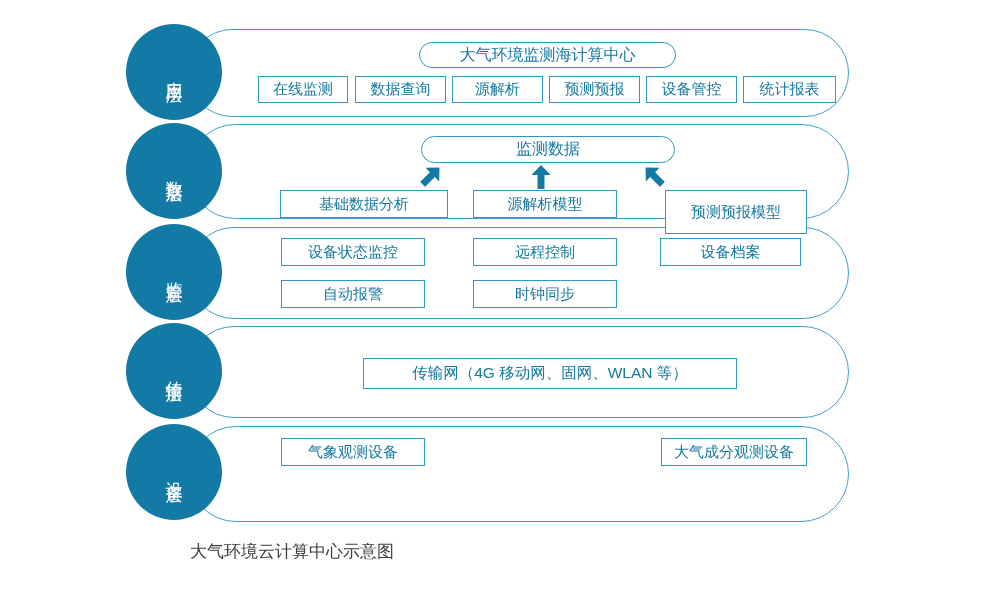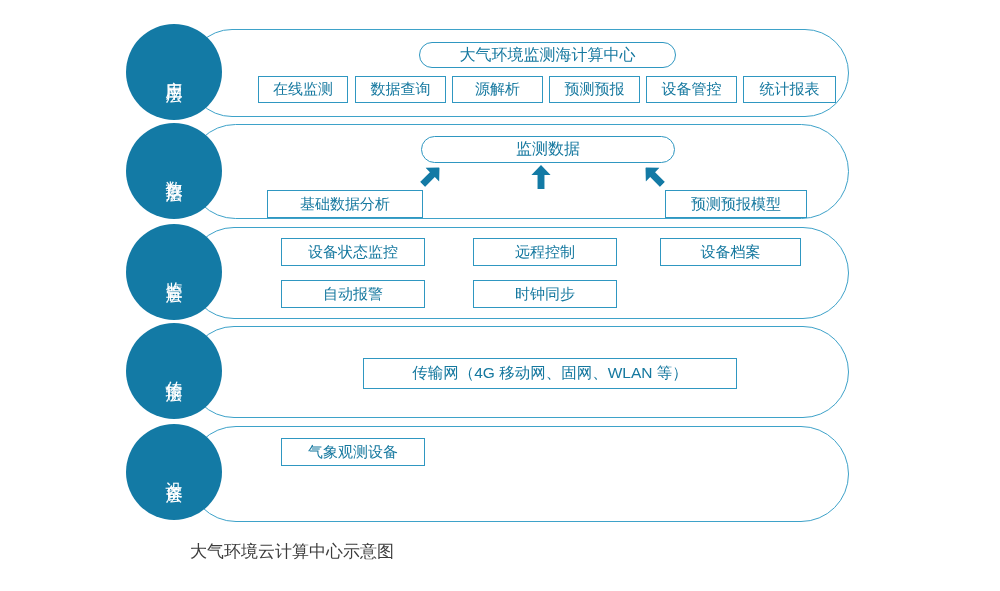--- a/index.html
+++ b/index.html
@@ -107,22 +107,23 @@
   <div class="arrow" style="left:531px;top:165px">
     <svg viewBox="0 0 20 25">
         <polygon points="10,0 20,10.5 13.6,10.5 13.6,25 6.4,25 6.4,10.5 0,10.5" fill="currentColor"></polygon>
       </svg>
   </div>
   <div class="arrow rotm45" style="left:644px;top:164px">
     <svg viewBox="0 0 20 25">
         <polygon points="10,0 20,10.5 13.6,10.5 13.6,25 6.4,25 6.4,10.5 0,10.5" fill="currentColor"></polygon>
       </svg>
   </div>
-  <div class="node" style="left:267px;top:190px;width:156px;height:28px">基础数据分析</div>
-  <div class="node" style="left:665px;top:190px;width:142px;height:28px">预测预报模型</div>
+  <div class="node" style="left:280px;top:190px;width:168px;height:28px">基础数据分析</div>
+  <div class="node" style="left:473px;top:190px;width:144px;height:28px">源解析模型</div>
+  <div class="node" style="left:665px;top:190px;width:142px;height:44px">预测预报模型</div>
   <div class="circle" style="top:123px">
     <span class="circle-label">数据层</span>
   </div>
 
   <div class="band" style="top:227px;height:92px"></div>
   <div class="node" style="left:281px;top:238px;width:144px;height:28px">设备状态监控</div>
   <div class="node" style="left:473px;top:238px;width:144px;height:28px">远程控制</div>
   <div class="node" style="left:660px;top:238px;width:141px;height:28px">设备档案</div>
   <div class="node" style="left:281px;top:280px;width:144px;height:28px">自动报警</div>
   <div class="node" style="left:473px;top:280px;width:144px;height:28px">时钟同步</div>
@@ -131,19 +132,20 @@
   </div>
 
   <div class="band" style="top:326px;height:92px"></div>
   <div class="node" style="left:363px;top:358px;width:374px;height:31px;font-size:15.5px">传输网（4G 移动网、固网、WLAN 等）</div>
   <div class="circle" style="top:323px">
     <span class="circle-label">传输层</span>
   </div>
 
   <div class="band" style="top:426px;height:96px"></div>
   <div class="node" style="left:281px;top:438px;width:144px;height:28px">气象观测设备</div>
+  <div class="node" style="left:661px;top:438px;width:146px;height:28px">大气成分观测设备</div>
   <div class="circle" style="top:424px">
     <span class="circle-label">设备层</span>
   </div>
 
   <div class="caption">大气环境云计算中心示意图</div>
 
 </div>
 
 </body></html>

